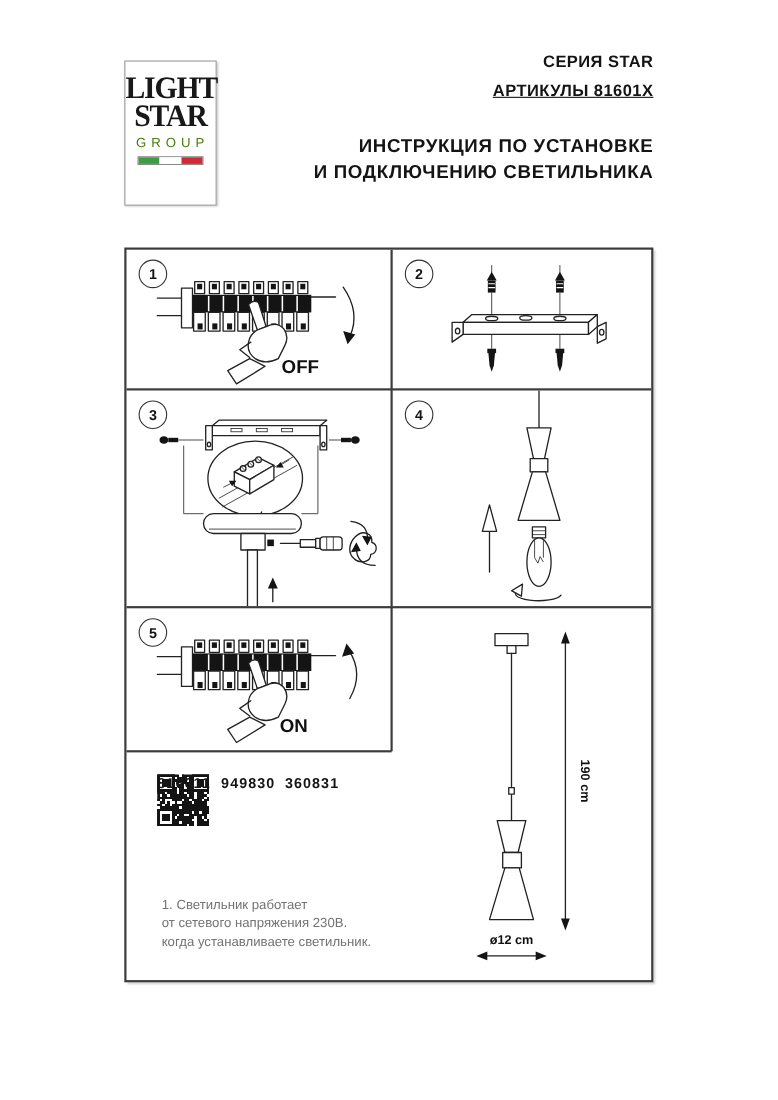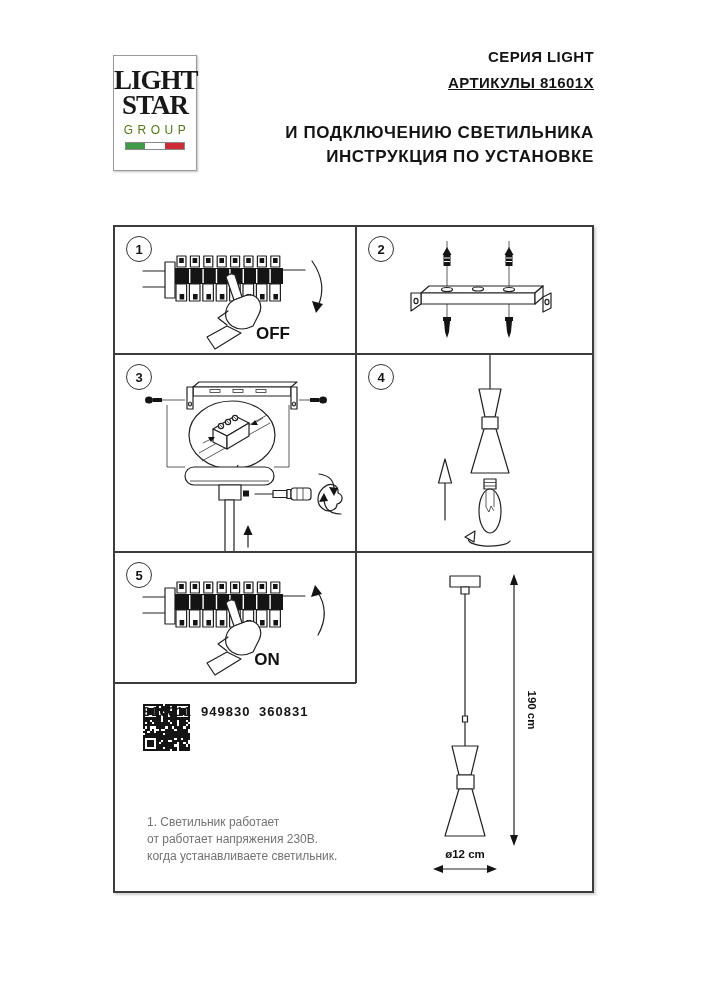--- a/index.html
+++ b/index.html
@@ -1,20 +1,20 @@
 <!DOCTYPE html>
 <html><head>
 <meta charset="utf-8">
 <style>
   html,body{margin:0;padding:0;background:#ffffff;}
   .page{position:relative;width:707px;height:1000px;background:#fff;overflow:hidden;
         font-family:"Liberation Sans",sans-serif;color:#141414;}
 
   
-  .logo-box{position:absolute;left:113px;top:55px;width:84px;height:116px;
+  .logo-box{position:absolute;left:113px;top:55px;width:84px;height:132px;
             border:1px solid #9a9a9a;box-shadow:1px 1px 2px rgba(0,0,0,.25);
             background:#fff;text-align:center;box-sizing:border-box;padding-top:12px;}
   .logo-word{font-family:"Liberation Serif",serif;font-weight:bold;font-size:27px;
              line-height:25px;letter-spacing:-1px;color:#181818;transform:scaleY(1.05);}
   .logo-group{font-size:12px;letter-spacing:4.5px;color:#4d7c0f;margin-top:5px;padding-left:4px;}
   .flag{width:58px;height:6px;margin:5px auto 0;display:flex;border:1px solid #8a8a8a;}
   .flag span{flex:1;height:100%;display:block;}
 
   .header-text{position:absolute;right:113px;top:48px;text-align:right;}
   .hdr-series{font-size:15px;font-weight:bold;letter-spacing:.4px;}
@@ -56,25 +56,25 @@
     <div class="logo-word">STAR</div>
     <div class="logo-group">GROUP</div>
     <div class="flag">
       <span style="background: rgb(63, 155, 69);"></span>
       <span style="background: rgb(255, 255, 255);"></span>
       <span style="background: rgb(206, 43, 55);"></span>
     </div>
   </div>
 
   <div class="header-text">
-    <div class="hdr-series">СЕРИЯ LIGHT</div>
+    <div class="hdr-series">СЕРИЯ STAR</div>
     <div class="hdr-articles">АРТИКУЛЫ 81601X</div>
     <div class="hdr-title">
+      <div>ИНСТРУКЦИЯ ПО УСТАНОВКЕ</div>
       <div>И ПОДКЛЮЧЕНИЮ СВЕТИЛЬНИКА</div>
-      <div>ИНСТРУКЦИЯ ПО УСТАНОВКЕ</div>
     </div>
   </div>
 
   <div class="grid">
     <div class="gline" style="left:240px;top:0;width:2px;height:456px;"></div>
     <div class="gline" style="left:0;top:126px;width:477px;height:2px;"></div>
     <div class="gline" style="left:0;top:324px;width:477px;height:2px;"></div>
     <div class="gline" style="left:0;top:455px;width:241px;height:2px;"></div>
 
     <div class="panel" style="left:0;top:0;width:240px;height:126px;">
@@ -1015,21 +1015,21 @@
                 <rect x="13" y="20" width="1" height="1"></rect>
                 <rect x="14" y="20" width="1" height="1"></rect>
                 <rect x="16" y="20" width="1" height="1"></rect>
                 <rect x="18" y="20" width="1" height="1"></rect>
               </svg>
             </div>
         </div>
       </div>
       <div class="notes">
         <div>1. Светильник работает</div>
-        <div>от работает напряжения 230В.</div>
+        <div>от сетевого напряжения 230В.</div>
         <div>когда устанавливаете светильник.</div>
       </div>
     </div>
 
     <div class="panel" style="left:242px;top:326px;width:235px;height:340px;">
       <svg width="235" height="340" viewBox="0 0 235 340">
         <g>
           <rect class="wln" x="93" y="23" width="30" height="11"></rect>
           <rect class="wln" x="104" y="34" width="8" height="7"></rect>
           <line class="ln" x1="108" y1="41" x2="108" y2="193"></line>

